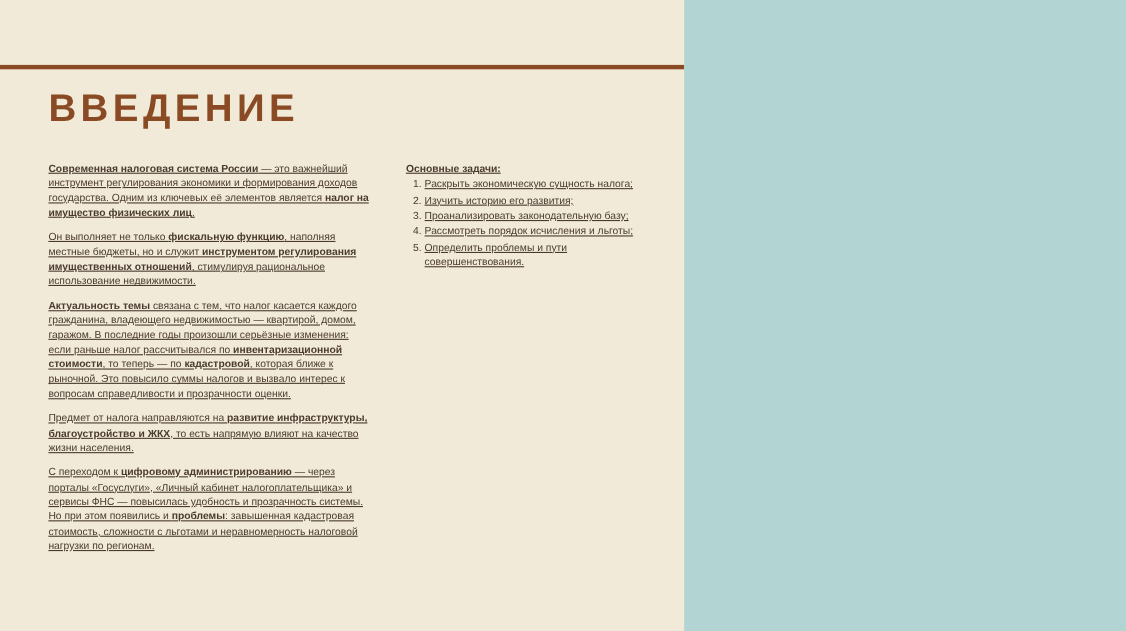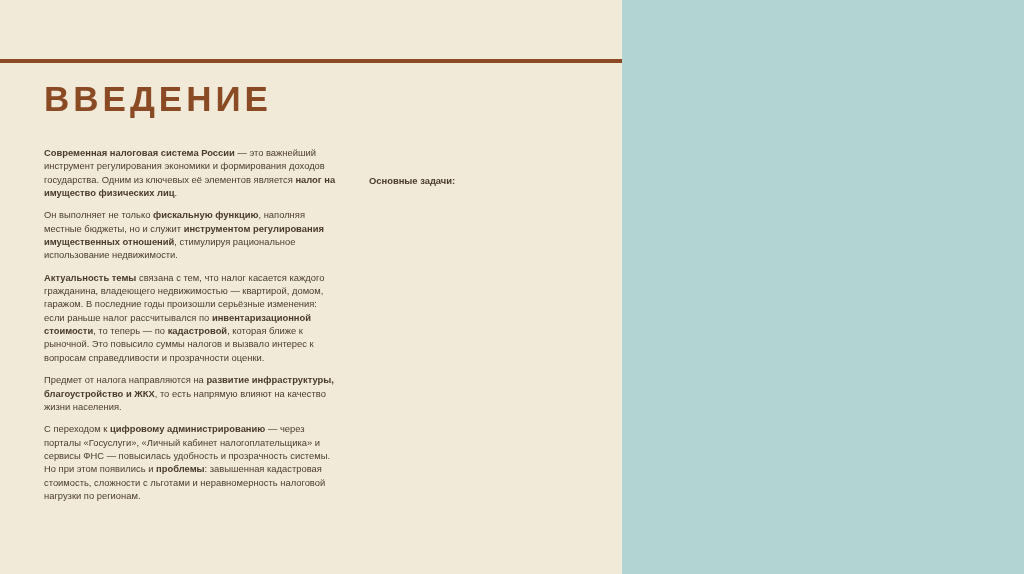--- a/index.html
+++ b/index.html
@@ -33,35 +33,36 @@
     color: #8a4b24;
     font-family: "Liberation Sans", sans-serif;
   }
 
   .body-col {
     position: absolute;
     color: #4a3b2e;
     font-size: 9.4px;
     line-height: 1.42;
     text-align: left;
+    text-decoration: underline;
   }
   #col-left  { left: 44px; top: 146px; width: 293px; }
   #col-mid   { left: 369px; top: 146px; width: 222px; }
 
   .para { margin-bottom: 9px; }
   .para:last-child { margin-bottom: 0; }
   .b { font-weight: bold; }
 
   ol.tasks {
     margin: 0 0 6px 0;
     padding-left: 17px;
     list-style-position: outside;
   }
   ol.tasks li { margin-bottom: 1px; line-height: 1.42; }
-  .tasks-head { font-weight: bold; margin-bottom: 1px; margin-top: 28px; }
+  .tasks-head { font-weight: bold; margin-bottom: 1px; }
 
   
   #panel-right {
     position: absolute;
     left: 622px; top: 0;
     width: 402px; height: 574px;
     background: #b2d4d2;
   }
 </style>
 </head>
@@ -74,20 +75,27 @@
   <div class="body-col" id="col-left">
       <div class="para"><span class="b">Современная налоговая система России</span><span> — это важнейший инструмент регулирования экономики и формирования доходов государства. Одним из ключевых её элементов является </span><span class="b">налог на имущество физических лиц</span><span>.</span></div>
       <div class="para"><span>Он выполняет не только </span><span class="b">фискальную функцию</span><span>, наполняя местные бюджеты, но и служит </span><span class="b">инструментом регулирования имущественных отношений</span><span>, стимулируя рациональное использование недвижимости.</span></div>
       <div class="para"><span class="b">Актуальность темы</span><span> связана с тем, что налог касается каждого гражданина, владеющего недвижимостью — квартирой, домом, гаражом. В последние годы произошли серьёзные изменения: если раньше налог рассчитывался по </span><span class="b">инвентаризационной стоимости</span><span>, то теперь — по </span><span class="b">кадастровой</span><span>, которая ближе к рыночной. Это повысило суммы налогов и вызвало интерес к вопросам справедливости и прозрачности оценки.</span></div>
       <div class="para"><span>Предмет от налога направляются на </span><span class="b">развитие инфраструктуры, благоустройство и ЖКХ</span><span>, то есть напрямую влияют на качество жизни населения.</span></div>
       <div class="para"><span>С переходом к </span><span class="b">цифровому администрированию</span><span> — через порталы «Госуслуги», «Личный кабинет налогоплательщика» и сервисы ФНС — повысилась удобность и прозрачность системы. Но при этом появились и </span><span class="b">проблемы</span><span>: завышенная кадастровая стоимость, сложности с льготами и неравномерность налоговой нагрузки по регионам.</span></div>
     </div>
 
   <div class="body-col" id="col-mid">
     <div class="tasks-head">Основные задачи:</div>
+    <ol class="tasks" id="tasks-list">
+        <li>Раскрыть экономическую сущность  налога;</li>
+        <li>Изучить историю его развития;</li>
+        <li>Проанализировать законодательную базу;</li>
+        <li>Рассмотреть порядок исчисления и льготы;</li>
+        <li>Определить проблемы и пути совершенствования.</li>
+      </ol>
     <div id="mid-paras">
       </div>
   </div>
 </div>
 
 <div id="panel-right">
   
 </div>
 
 </body></html>

